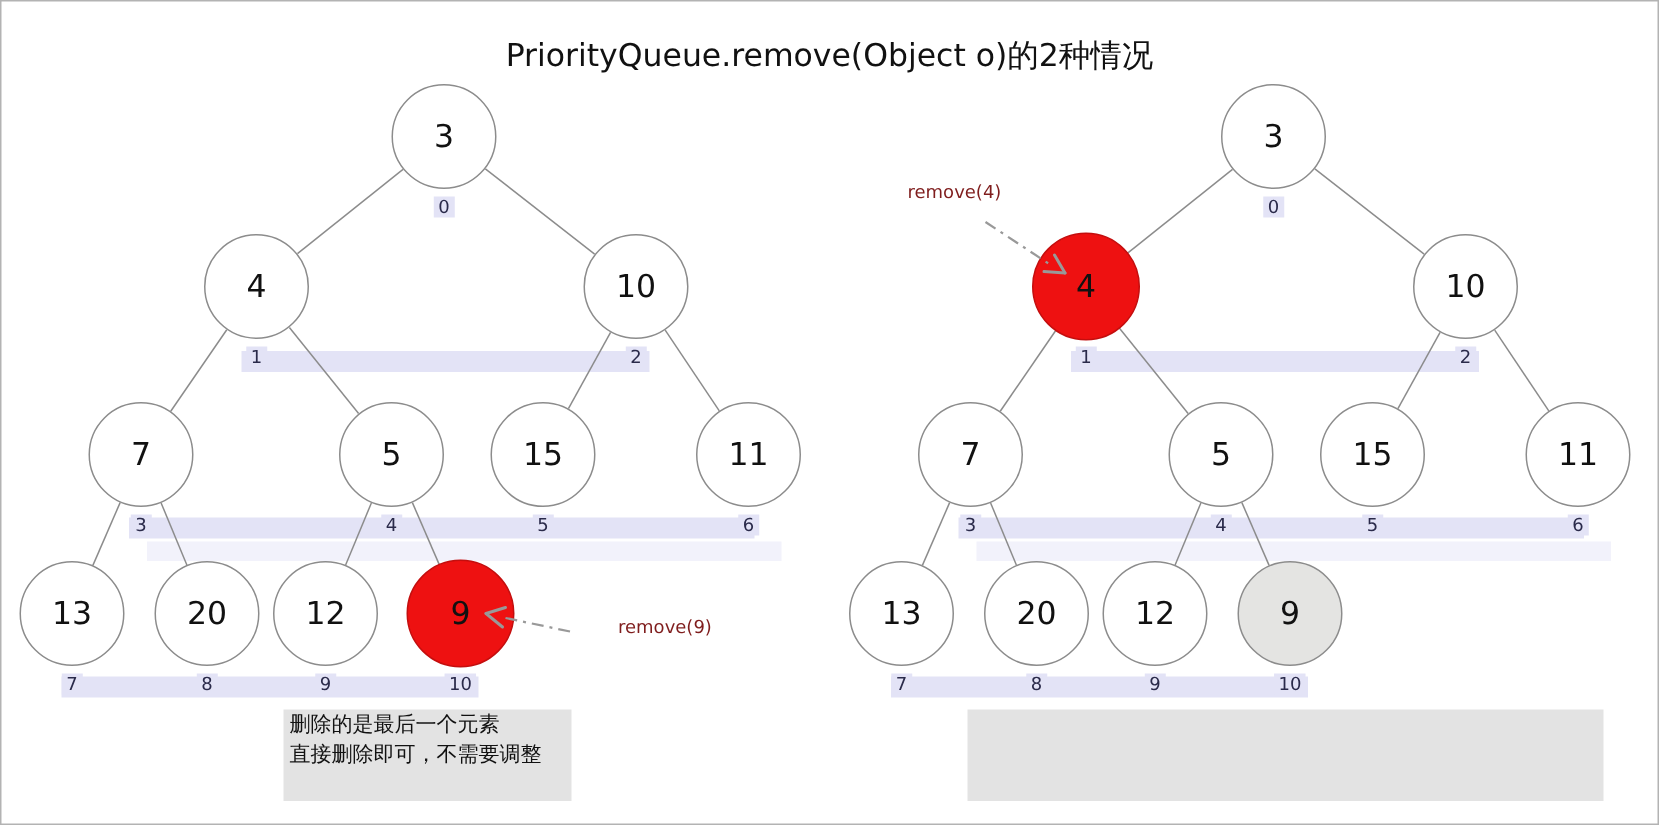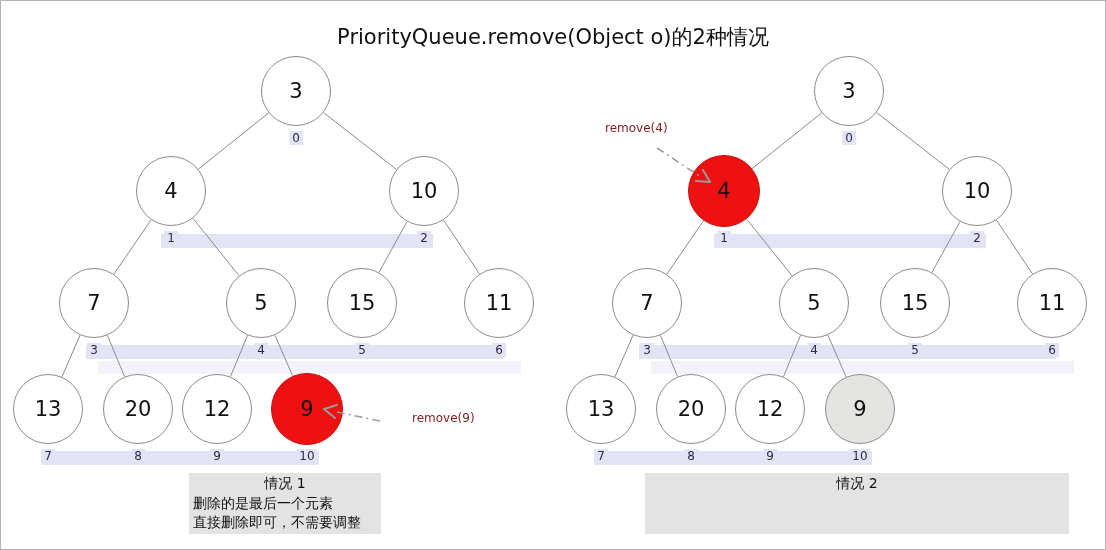--- a/index.html
+++ b/index.html
@@ -135,21 +135,19 @@
       <line x1="323" y1="408" x2="336" y2="404" stroke="#999999" stroke-width="2" stroke-linecap="round"></line>
       <line x1="656" y1="147" x2="700" y2="176" stroke="#999999" stroke-width="1.5" stroke-dasharray="8 4 2 4"></line>
       <line x1="709" y1="181" x2="702" y2="169" stroke="#999999" stroke-width="2" stroke-linecap="round"></line>
       <line x1="709" y1="181" x2="695" y2="180" stroke="#999999" stroke-width="2" stroke-linecap="round"></line>
     </svg>
 
   <div class="remove-label case1">remove(9)</div>
   <div class="remove-label case2">remove(4)</div>
 
   <div class="caption case1">
-    <div class="cap-title">情况 1</div>
     <div class="cap-line">删除的是最后一个元素</div>
     <div class="cap-line">直接删除即可，不需要调整</div>
   </div>
 
   <div class="caption case2">
-    <div class="cap-title">情况 2</div>
   </div>
 </div>
 
 </body></html>

